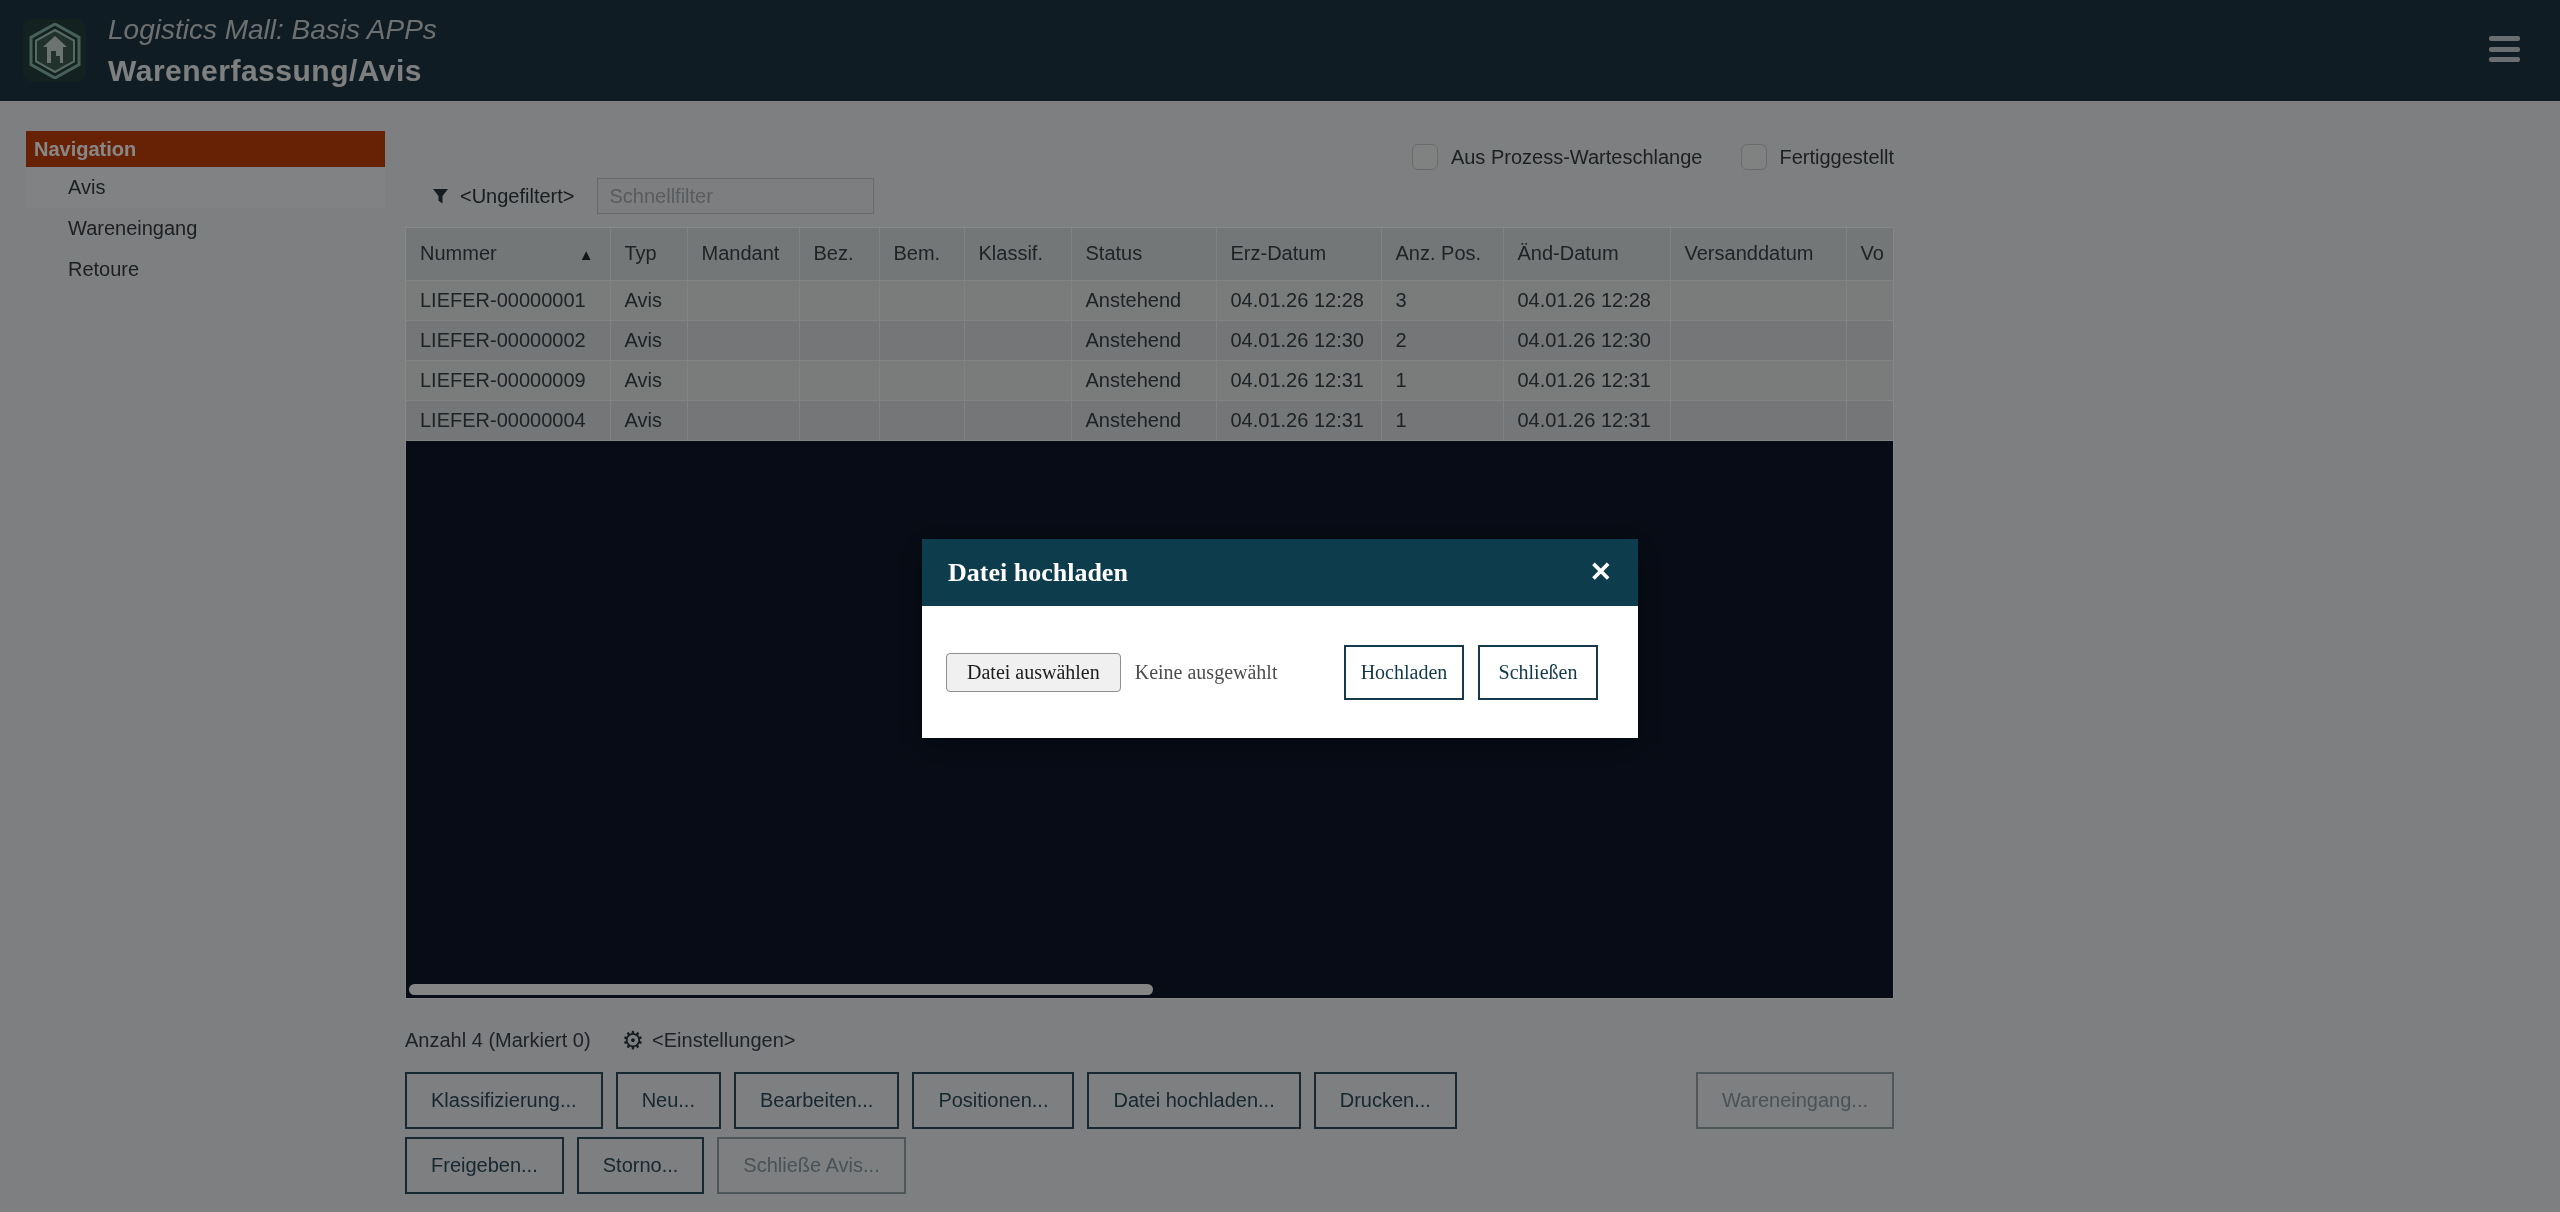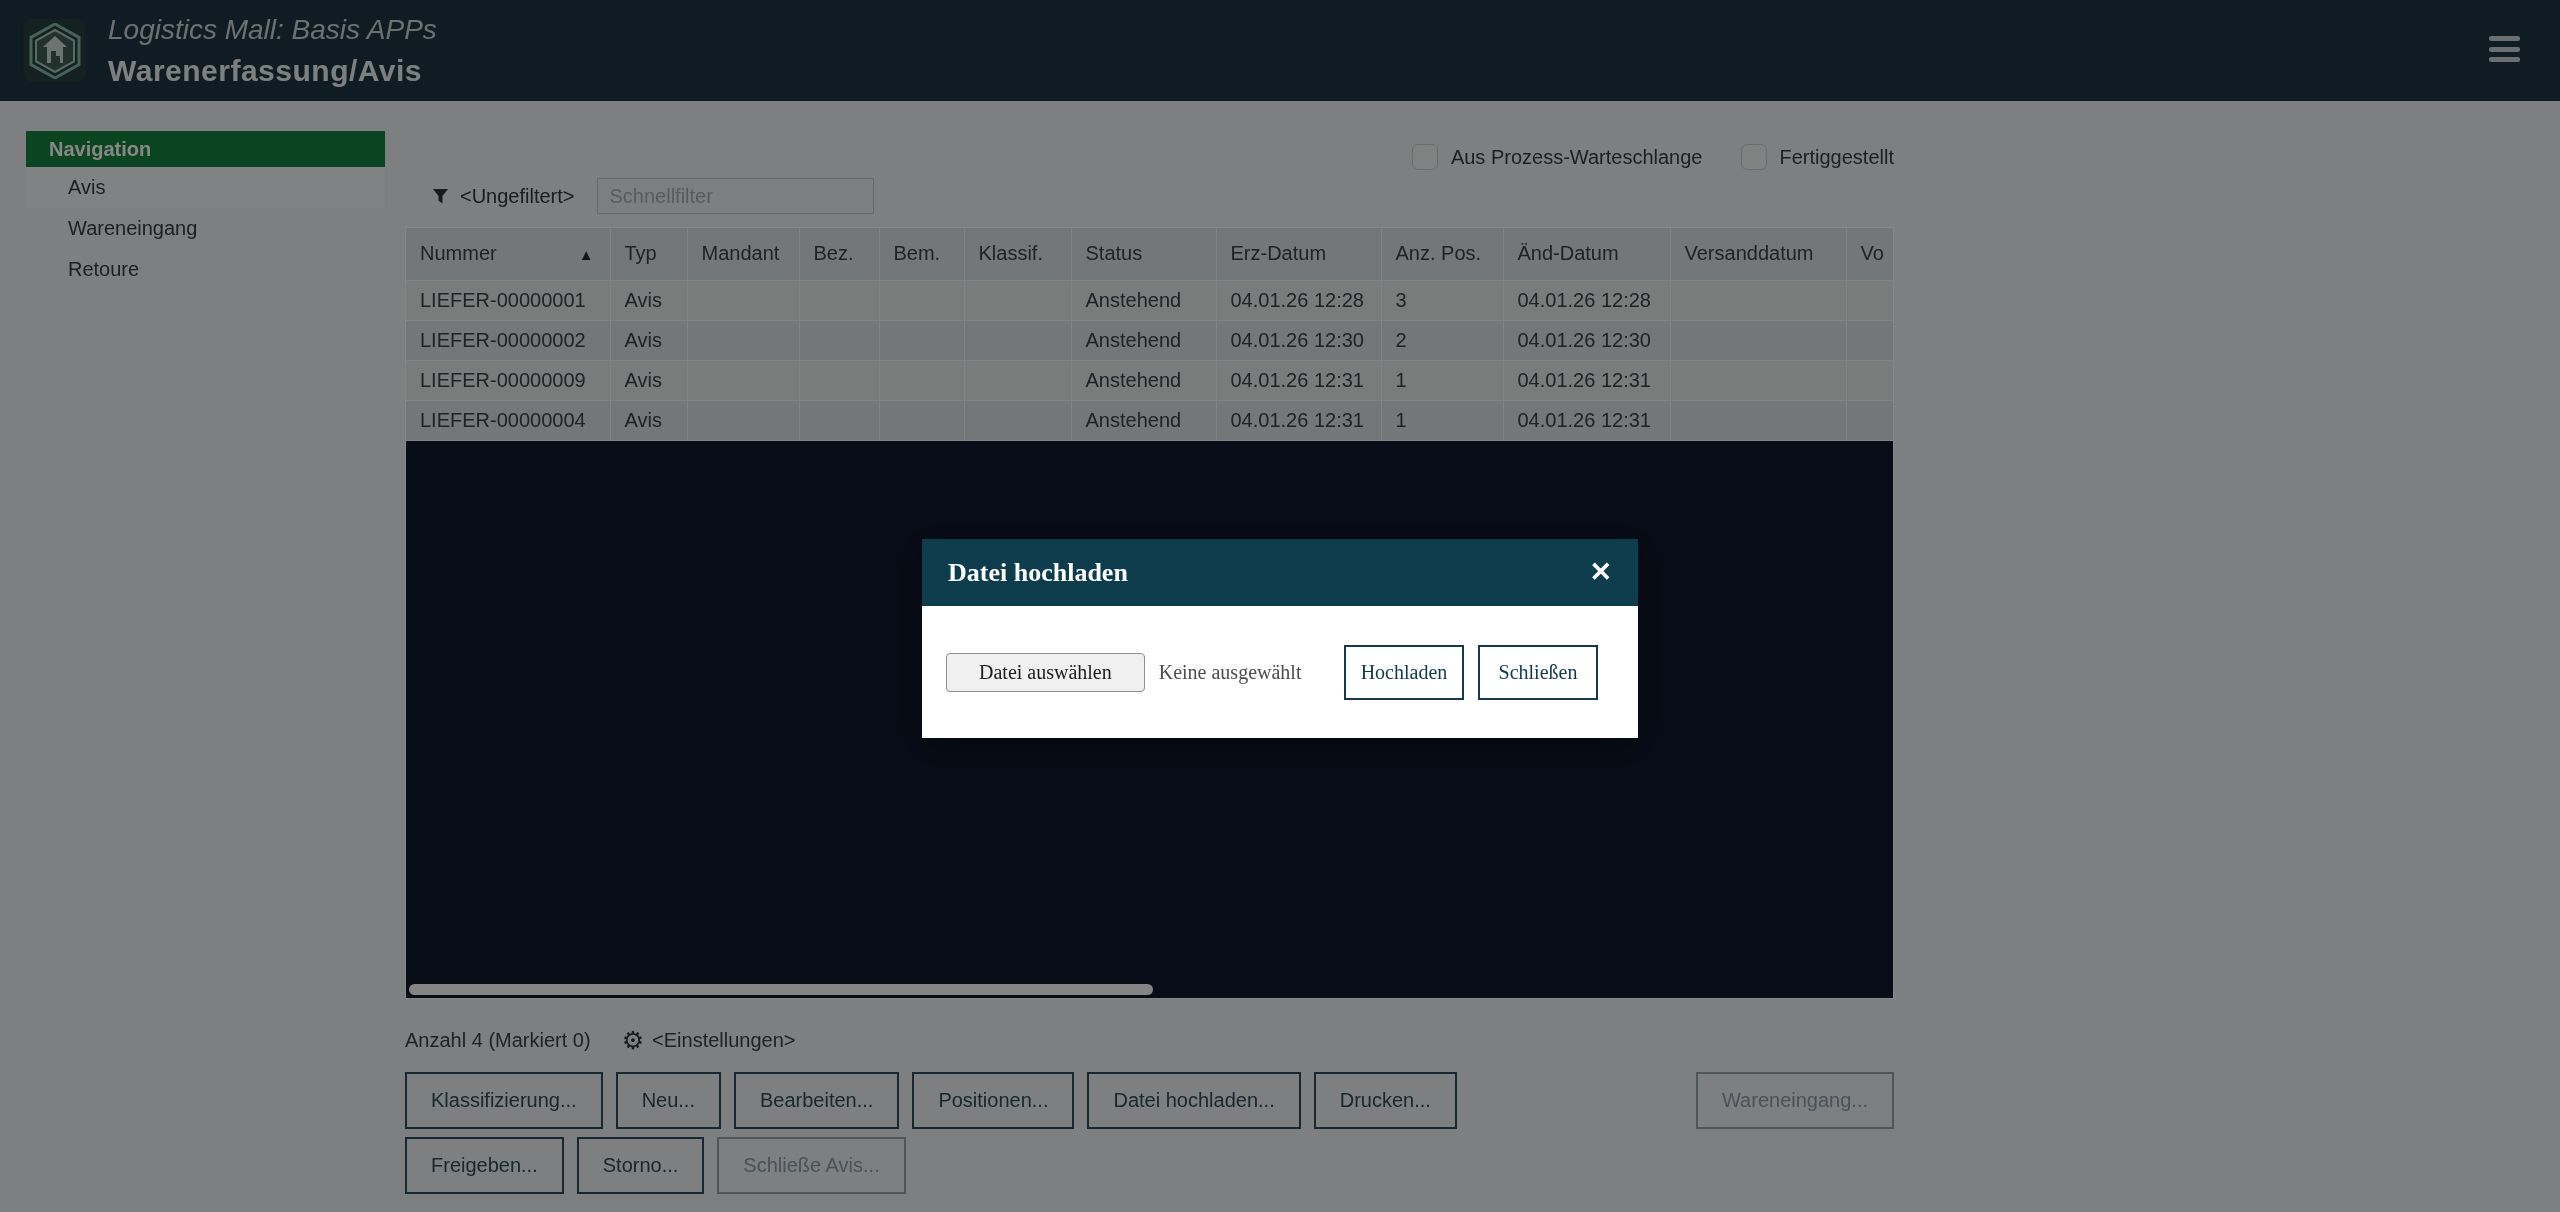--- a/index.html
+++ b/index.html
@@ -16,22 +16,22 @@
   .app-title { font-size:30px; font-weight:bold; color:#eef1f2; margin-top:8px; letter-spacing:0.5px; }
   .hamburger { position:absolute; right:40px; top:36px; width:31px; height:26px;
                display:flex; flex-direction:column; justify-content:space-between; cursor:pointer; }
   .hamburger div { height:5px; border-radius:2px; background:#c9d0d3; }
 
   
   .page { position:absolute; left:0; top:101px; width:2560px; height:1111px; }
 
   
   .nav { position:absolute; left:26px; top:30px; width:359px; }
-  .nav-title { height:36px; background:#15803d; color:#ffffff; font-weight:bold;
-               font-size:20px; display:flex; align-items:center; padding-left:23px; }
+  .nav-title { height:36px; background:#c2410c; color:#ffffff; font-weight:bold;
+               font-size:20px; display:flex; align-items:center; padding-left:8px; }
   .nav-item { height:41px; display:flex; align-items:center; padding-left:42px;
               font-size:20px; color:#353d41; cursor:pointer; }
   .nav-item.selected { background:#f4f6f7; }
 
   
   .content { position:absolute; left:405px; top:0; width:1489px; }
 
   .cb-row { position:absolute; top:43px; left:0; width:100%; display:flex;
             justify-content:flex-end; gap:38px; align-items:center; }
   .cb { display:flex; align-items:center; gap:13px; cursor:pointer; }
@@ -82,21 +82,21 @@
 
   
   .overlay { position:fixed; left:0; top:0; width:2560px; height:1212px;
              background:rgba(0,0,0,0.47); z-index:40; }
   .modal { position:fixed; left:922px; top:539px; width:716px; z-index:50;
            box-shadow:0 6px 30px rgba(0,0,0,0.35);font-family:Liberation Serif, serif; }
   .modal-header { height:67px; background:#0d3c4c; display:flex; align-items:center; padding:0 26px; }
   .modal-title { color:#ffffff; font-size:26px; font-weight:bold; }
   .modal-close { margin-left:auto; color:#ffffff; font-size:27px; font-weight:bold; cursor:pointer; line-height:1; }
   .modal-body { height:132px; background:#ffffff; display:flex; align-items:center; padding:0 40px 0 24px; }
-  .file-btn { padding:7px 32px; background:#f0f0f0; border:1px solid #8e8e8e; border-radius:4px;
+  .file-btn { padding:7px 20px; background:#f0f0f0; border:1px solid #8e8e8e; border-radius:4px;
               font-size:20px; font-family:inherit; color:#1c1c1c; cursor:pointer; }
   .file-status { margin-left:14px; font-size:20px; color:#4e4e4e; }
   .dlg-btn { width:120px; height:55px; background:#ffffff; border:2px solid #163a4b;
              color:#12394a; font-size:20px; font-family:inherit; cursor:pointer; }
   .dlg-btn + .dlg-btn { margin-left:14px; }
   .spacer { flex:1; }
 </style>
 </head>
 <body>
 

